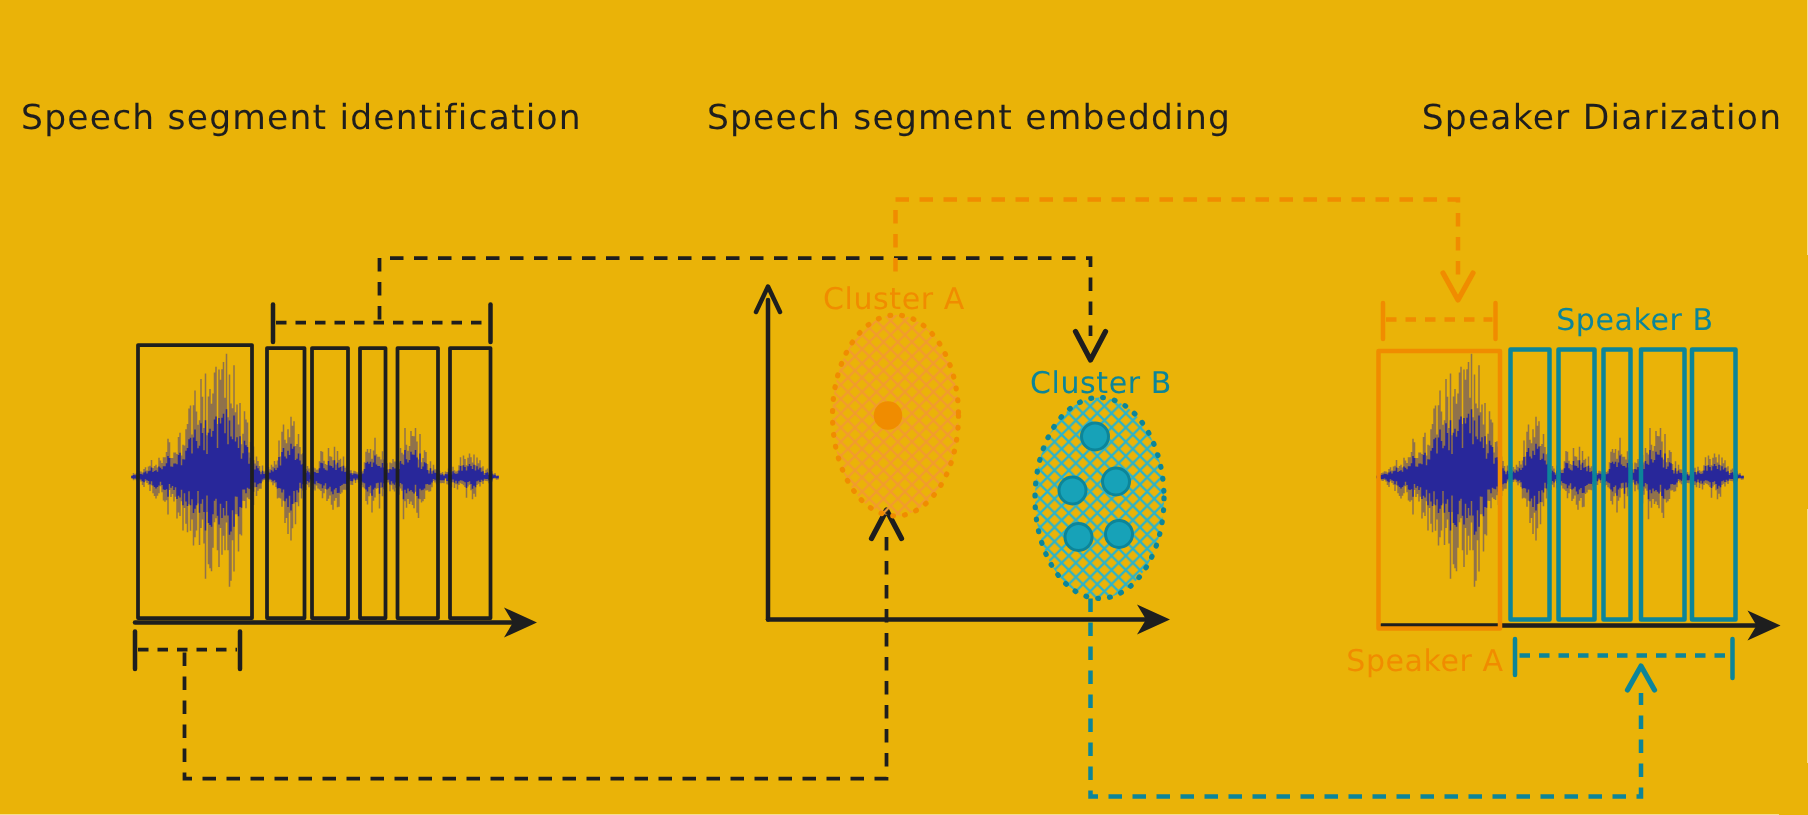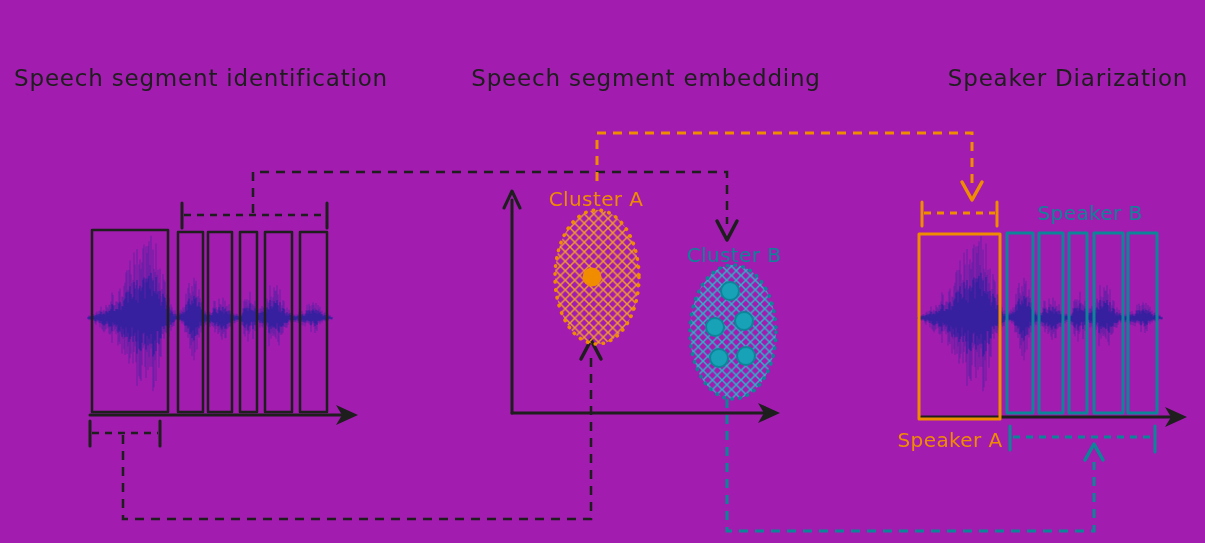--- a/index.html
+++ b/index.html
@@ -1,16 +1,16 @@
 <!DOCTYPE html>
 <html style="--color-ink: #1e1e1e; --color-orange: #f08c00; --color-orange_hatch: #f29b2e; --color-teal: #0c8599; --color-teal_hatch: #2cb3c9; --color-teal_dot: #17a2b8; --color-waveform: #23239e; --color-background: #ffffff;"><head>
 <meta charset="utf-8">
 <style>
   html,body{margin:0;padding:0;background:#fff;}
-  .stage{position:relative;width:1205px;height:543px;background:#a21caf;overflow:hidden;}
+  .stage{position:relative;width:1205px;height:543px;background:#eab308;overflow:hidden;}
   svg text{font-family:"DejaVu Sans",sans-serif;}
   .title{font-size:23px;letter-spacing:.8px;fill:var(--color-ink);}
   .small-label{font-size:20px;letter-spacing:.4px;}
   .orange-text{fill:var(--color-orange);}
   .teal-text{fill:var(--color-teal);}
   .ink{stroke:var(--color-ink);}
   .orange{stroke:var(--color-orange);}
   .teal{stroke:var(--color-teal);}
   .nofill{fill:none;}
   .w25{stroke-width:2.5px;}

